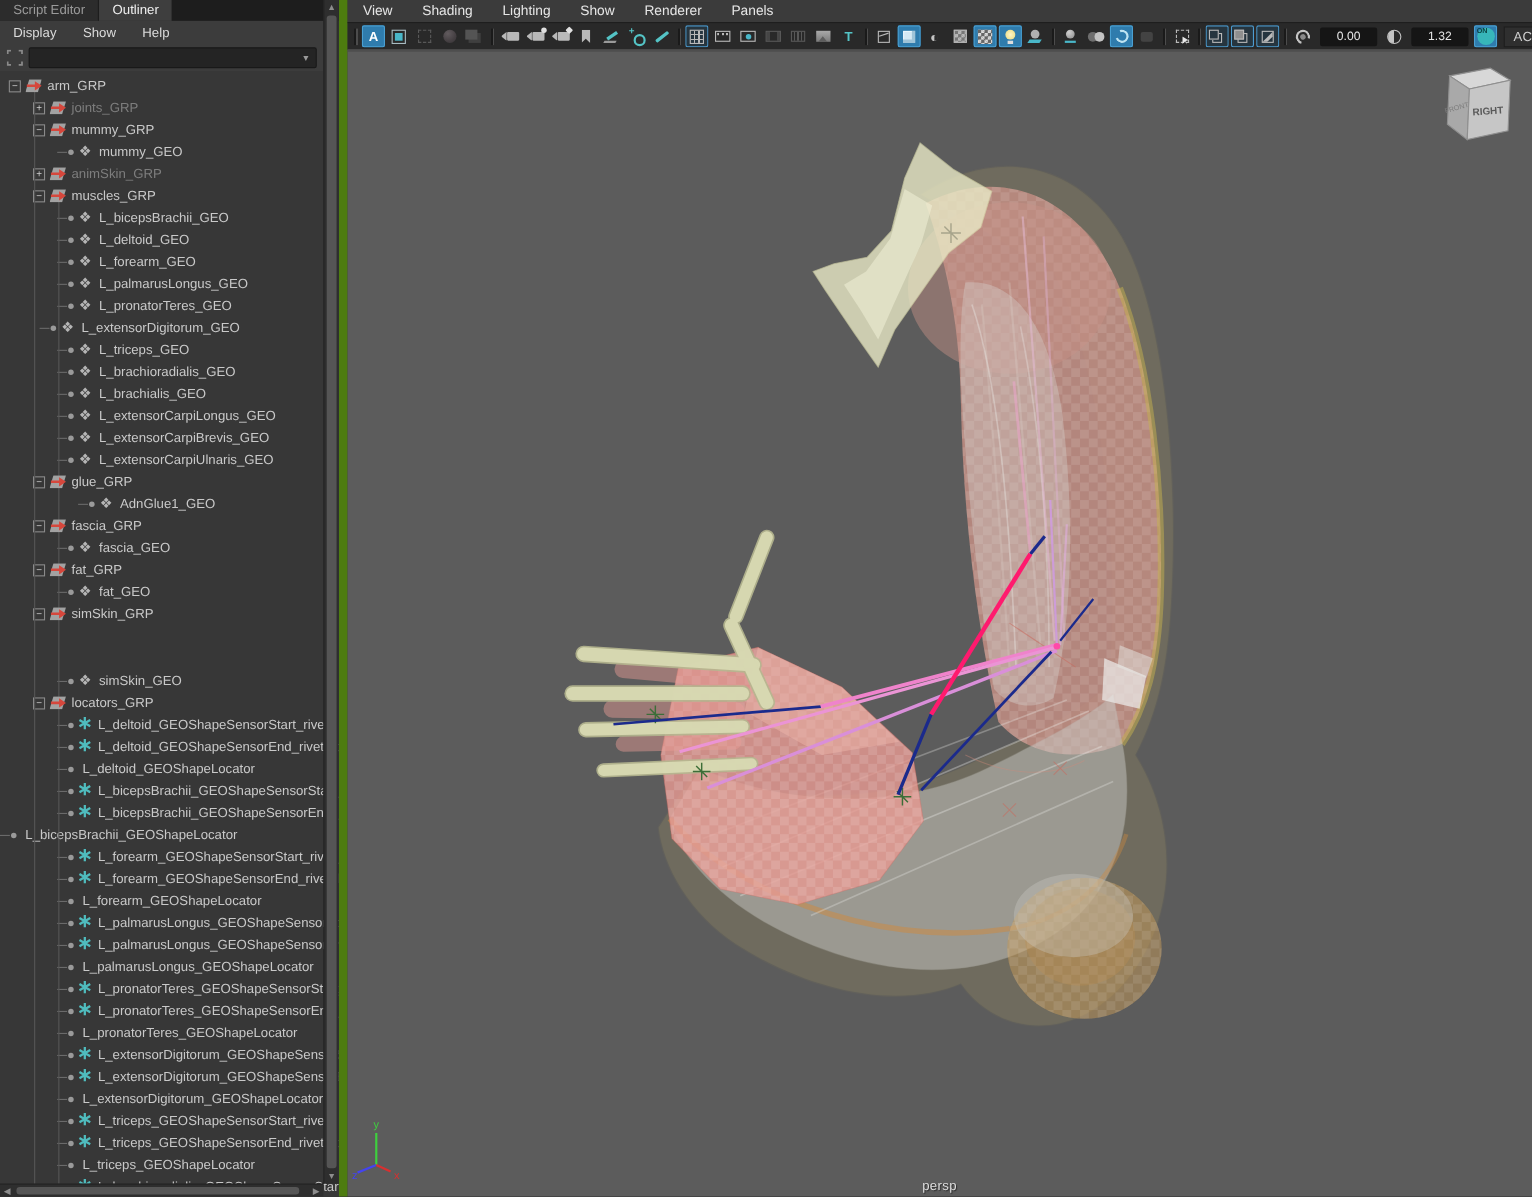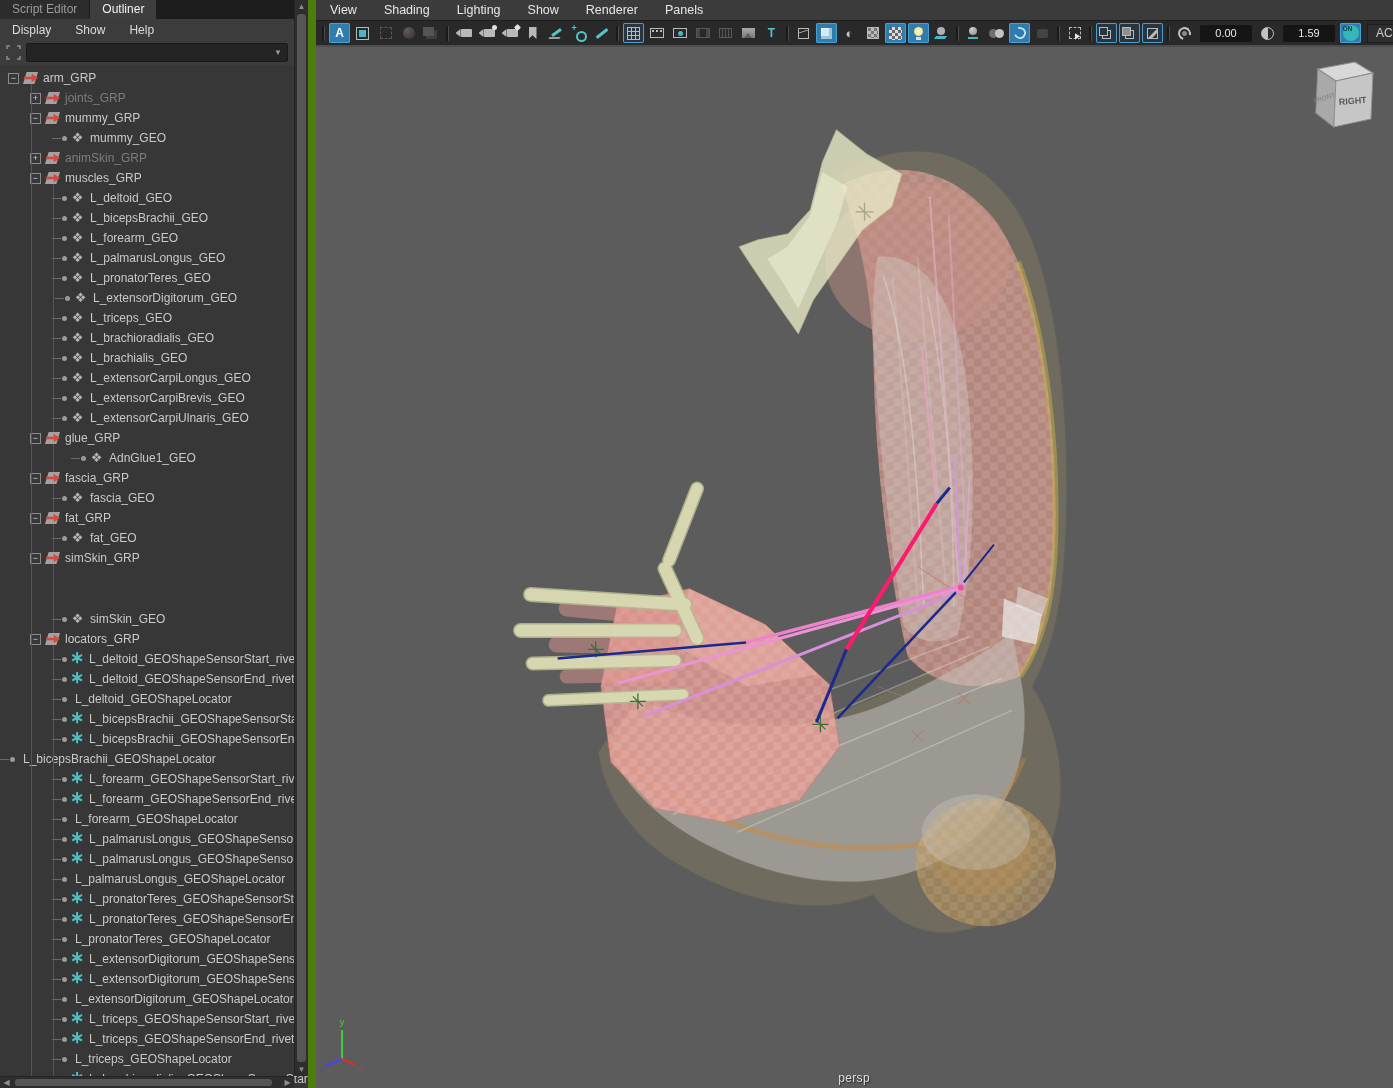--- a/index.html
+++ b/index.html
@@ -177,47 +177,47 @@
         </div>
         <div class="trow" style="padding-left: 30px;">
           <span class="exp">−</span>
           <span class="tico t-group"></span>
           <span class="tlabel">muscles_GRP</span>
         </div>
         <div class="trow" style="padding-left: 52px;">
           <span class="cline"></span>
           <span class="cdot"></span>
           <span class="tico t-mesh"></span>
+          <span class="tlabel">L_bicepsBrachii_GEO</span>
+        </div>
+        <div class="trow" style="padding-left: 52px;">
+          <span class="cline"></span>
+          <span class="cdot"></span>
+          <span class="tico t-mesh"></span>
           <span class="tlabel">L_deltoid_GEO</span>
         </div>
         <div class="trow" style="padding-left: 52px;">
           <span class="cline"></span>
           <span class="cdot"></span>
           <span class="tico t-mesh"></span>
-          <span class="tlabel">L_bicepsBrachii_GEO</span>
-        </div>
-        <div class="trow" style="padding-left: 52px;">
-          <span class="cline"></span>
-          <span class="cdot"></span>
-          <span class="tico t-mesh"></span>
           <span class="tlabel">L_forearm_GEO</span>
         </div>
         <div class="trow" style="padding-left: 52px;">
           <span class="cline"></span>
           <span class="cdot"></span>
           <span class="tico t-mesh"></span>
           <span class="tlabel">L_palmarusLongus_GEO</span>
         </div>
         <div class="trow" style="padding-left: 52px;">
           <span class="cline"></span>
           <span class="cdot"></span>
           <span class="tico t-mesh"></span>
           <span class="tlabel">L_pronatorTeres_GEO</span>
         </div>
-        <div class="trow" style="padding-left: 36px; margin-left: 19px;">
+        <div class="trow" style="padding-left: 36px;">
           <span class="cline"></span>
           <span class="cdot"></span>
           <span class="tico t-mesh"></span>
           <span class="tlabel">L_extensorDigitorum_GEO</span>
         </div>
         <div class="trow" style="padding-left: 52px;">
           <span class="cline"></span>
           <span class="cdot"></span>
           <span class="tico t-mesh"></span>
           <span class="tlabel">L_triceps_GEO</span>
@@ -578,21 +578,21 @@
           <i class="i-diag"></i>
         </span>
         <span class="tbsep"></span>
         <span class="tb ">
           <i class="i-aperture"></i>
         </span>
         <span class="tb-field">0.00</span>
         <span class="tb ">
           <i class="i-contrast"></i>
         </span>
-        <span class="tb-field">1.59</span>
+        <span class="tb-field">1.32</span>
         <span class="tb st-blue">
           <i class="i-on">ON</i>
         </span>
         <span class="tb-select">
           <span class="txt">ACES 1.0 SDR-video (sRGB)</span>
         </span>
       </div>
     <div class="vp-canvas">
 
       <svg class="scene" viewBox="0 0 1074 1042" preserveAspectRatio="none">

